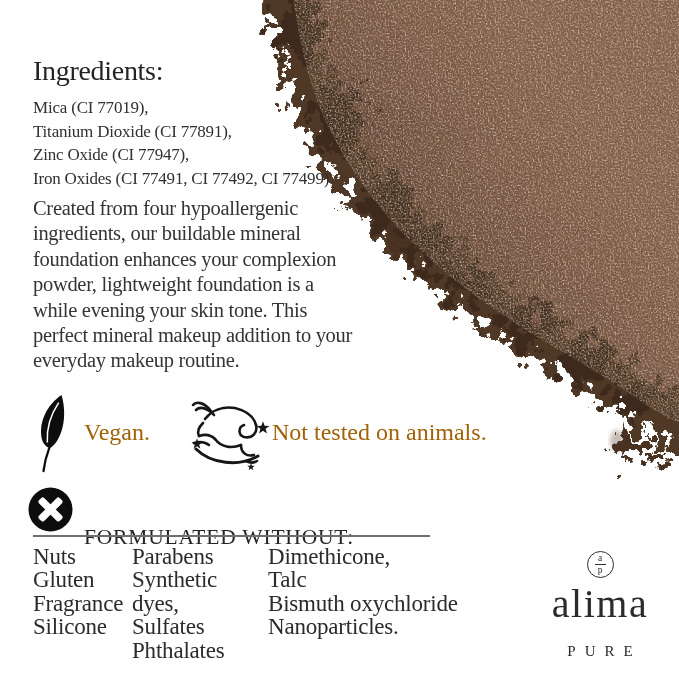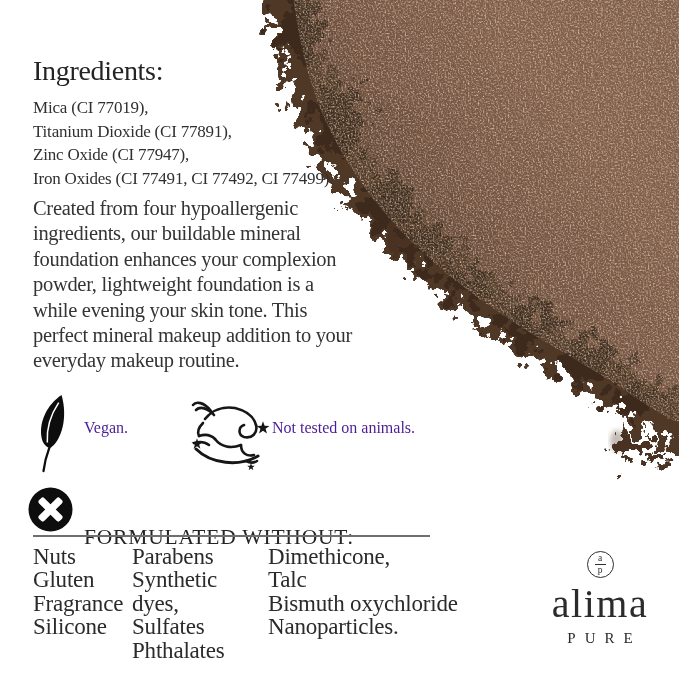--- a/index.html
+++ b/index.html
@@ -7,36 +7,36 @@
     position:relative;width:679px;height:679px;overflow:hidden;background:#ffffff;
     font-family:Liberation Serif, serif;color:#2e2e2e;padding-left:24px;
   }
   .abs{position:absolute;}
   .powder-svg{position:absolute;top:0;left:0;width:679px;height:679px;}
   .ing-heading{left:33px;top:55px;font-size:28px;letter-spacing:-0.3px;color:#242424;}
   .ing-list{left:33px;top:96px;font-size:17px;line-height:23.5px;color:#303030;letter-spacing:-0.2px;}
   .desc{left:33px;top:196px;font-size:20.5px;line-height:25.4px;color:#343434;letter-spacing:-0.3px;}
   .leaf-svg{left:34px;top:391px;width:38px;height:84px;}
   .bunny-svg{left:191px;top:398px;width:84px;height:72px;}
-  .badge-label{font-size:16px;color:#4c1d95;}
+  .badge-label{font-size:24px;color:#a16207;}
   .vegan-label{left:84px;top:419px;}
   .cruelty-label{left:272px;top:419px;}
   .fw-icon{left:28px;top:487px;width:45px;height:45px;}
   .fw-heading{left:84px;top:525px;font-size:21.5px;letter-spacing:0.8px;color:#242424;}
   .divider{left:33px;top:535px;width:397px;height:2px;background:#6f6f6f;}
   .columns{left:33px;top:545px;display:flex;font-size:23px;line-height:23.4px;color:#2b2b2b;letter-spacing:-0.2px;}
   .col-1{width:99px;}
   .col-2{width:136px;}
   .logo{left:537px;top:551px;width:126px;display:flex;flex-direction:column;align-items:center;}
   .monogram{width:27px;height:27px;border:1.5px solid #2e2e2e;border-radius:50%;
     display:flex;flex-direction:column;align-items:center;justify-content:center;
     font-size:9.5px;line-height:1;color:#2e2e2e;box-sizing:border-box;}
   .monogram-line{width:11px;height:1px;background:#2e2e2e;margin:1px 0;}
   .brand-name{font-size:40px;letter-spacing:1.5px;color:#2b2b2b;line-height:1;margin-top:6px;}
-  .brand-sub{font-size:15px;letter-spacing:9px;color:#2b2b2b;line-height:1;margin-top:7px;margin-left:9px;}
+  .brand-sub{font-size:15px;letter-spacing:9px;color:#2b2b2b;line-height:1;margin-top:20px;margin-left:9px;}
 </style>
 </head>
 <body>
 
 <div class="canvas">
 
   <svg class="powder-svg" viewBox="0 0 679 679" xmlns="http://www.w3.org/2000/svg">
     <defs>
       <linearGradient id="pgrad" gradientUnits="userSpaceOnUse" x1="380" y1="230" x2="645" y2="30">
         <stop offset="0" stop-color="#5d4131"></stop>

